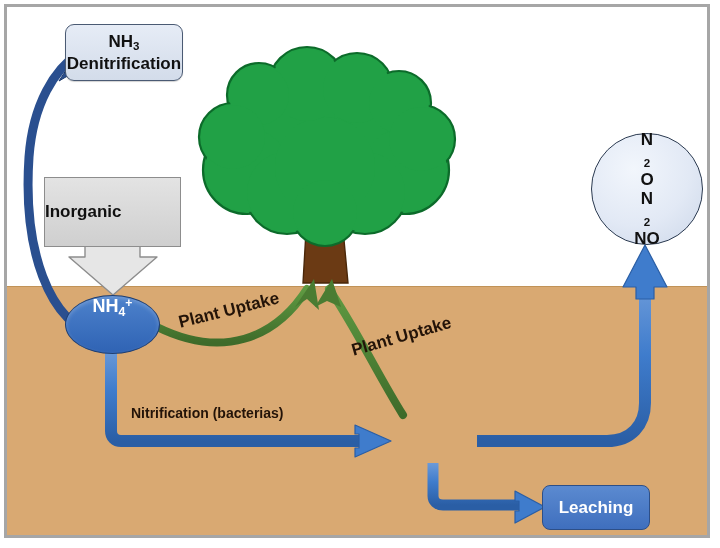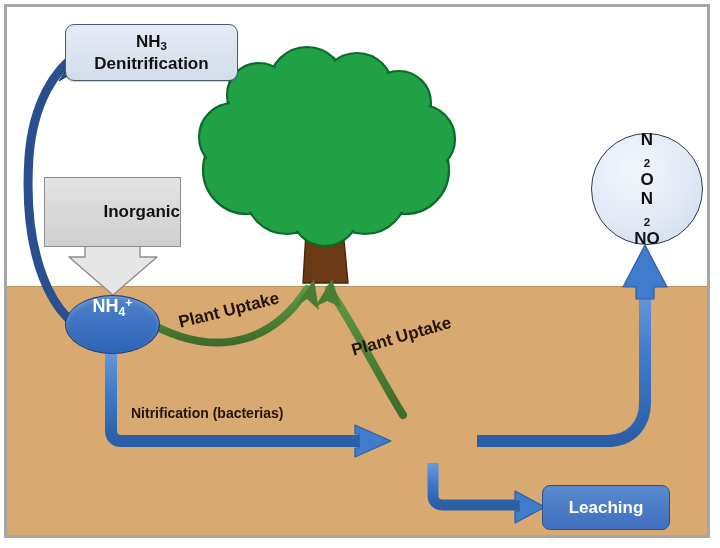--- a/index.html
+++ b/index.html
@@ -35,54 +35,54 @@
   .node-box{
     position:absolute;
     box-sizing:border-box;
     display:flex;align-items:center;justify-content:center;
     text-align:center;
     font-weight:bold;
     line-height:1.12;
   }
   
   #nh3-box{
-    left:58px;top:17px;width:173px;height:57px;
+    left:58px;top:17px;width:118px;height:57px;
     background:linear-gradient(180deg,#e6ecf6 0%,#d3dcea 100%);
     border:1.6px solid #4a5a73;
     border-radius:9px;
     color:#111111;
     font-size:17px;
     box-shadow:0 1px 1px rgba(0,0,0,.18);
   }
   
   #fert-wrap{
     position:absolute;left:37px;top:170px;width:137px;height:112px;
   }
   #fert-body{
     position:absolute;left:0;top:0;width:137px;height:70px;
     background:linear-gradient(180deg,#e3e3e3 0%,#cfcfcf 100%);
     border:1.4px solid #8d8d8d;
     box-sizing:border-box;
-    display:flex;align-items:center;justify-content:flex-end;
+    display:flex;align-items:center;justify-content:flex-start;
     color:#111;font-weight:bold;font-size:17px;line-height:1.15;text-align:center;
   }
   
   #gas-circle{
     left:584px;top:126px;width:112px;height:112px;
     border-radius:50%;
     background:radial-gradient(circle at 38% 32%,#f2f6fc 0%,#e2e9f5 55%,#ccd7e9 100%);
     border:1.6px solid #2b3a50;
     color:#111;
     font-size:17px;
     flex-direction:column;
   }
   #gas-circle span{display:block;}
   
   #leaching-box{
-    left:535px;top:478px;width:128px;height:45px;
+    left:535px;top:478px;width:108px;height:45px;
     background:linear-gradient(180deg,#5b8ad0 0%,#3f6fbe 100%);
     border:1.8px solid #2d4f88;
     border-radius:8px;
     color:#ffffff;
     font-size:17px;
   }
   
   .pool{
     position:absolute;
     display:flex;align-items:flex-start;justify-content:center;

